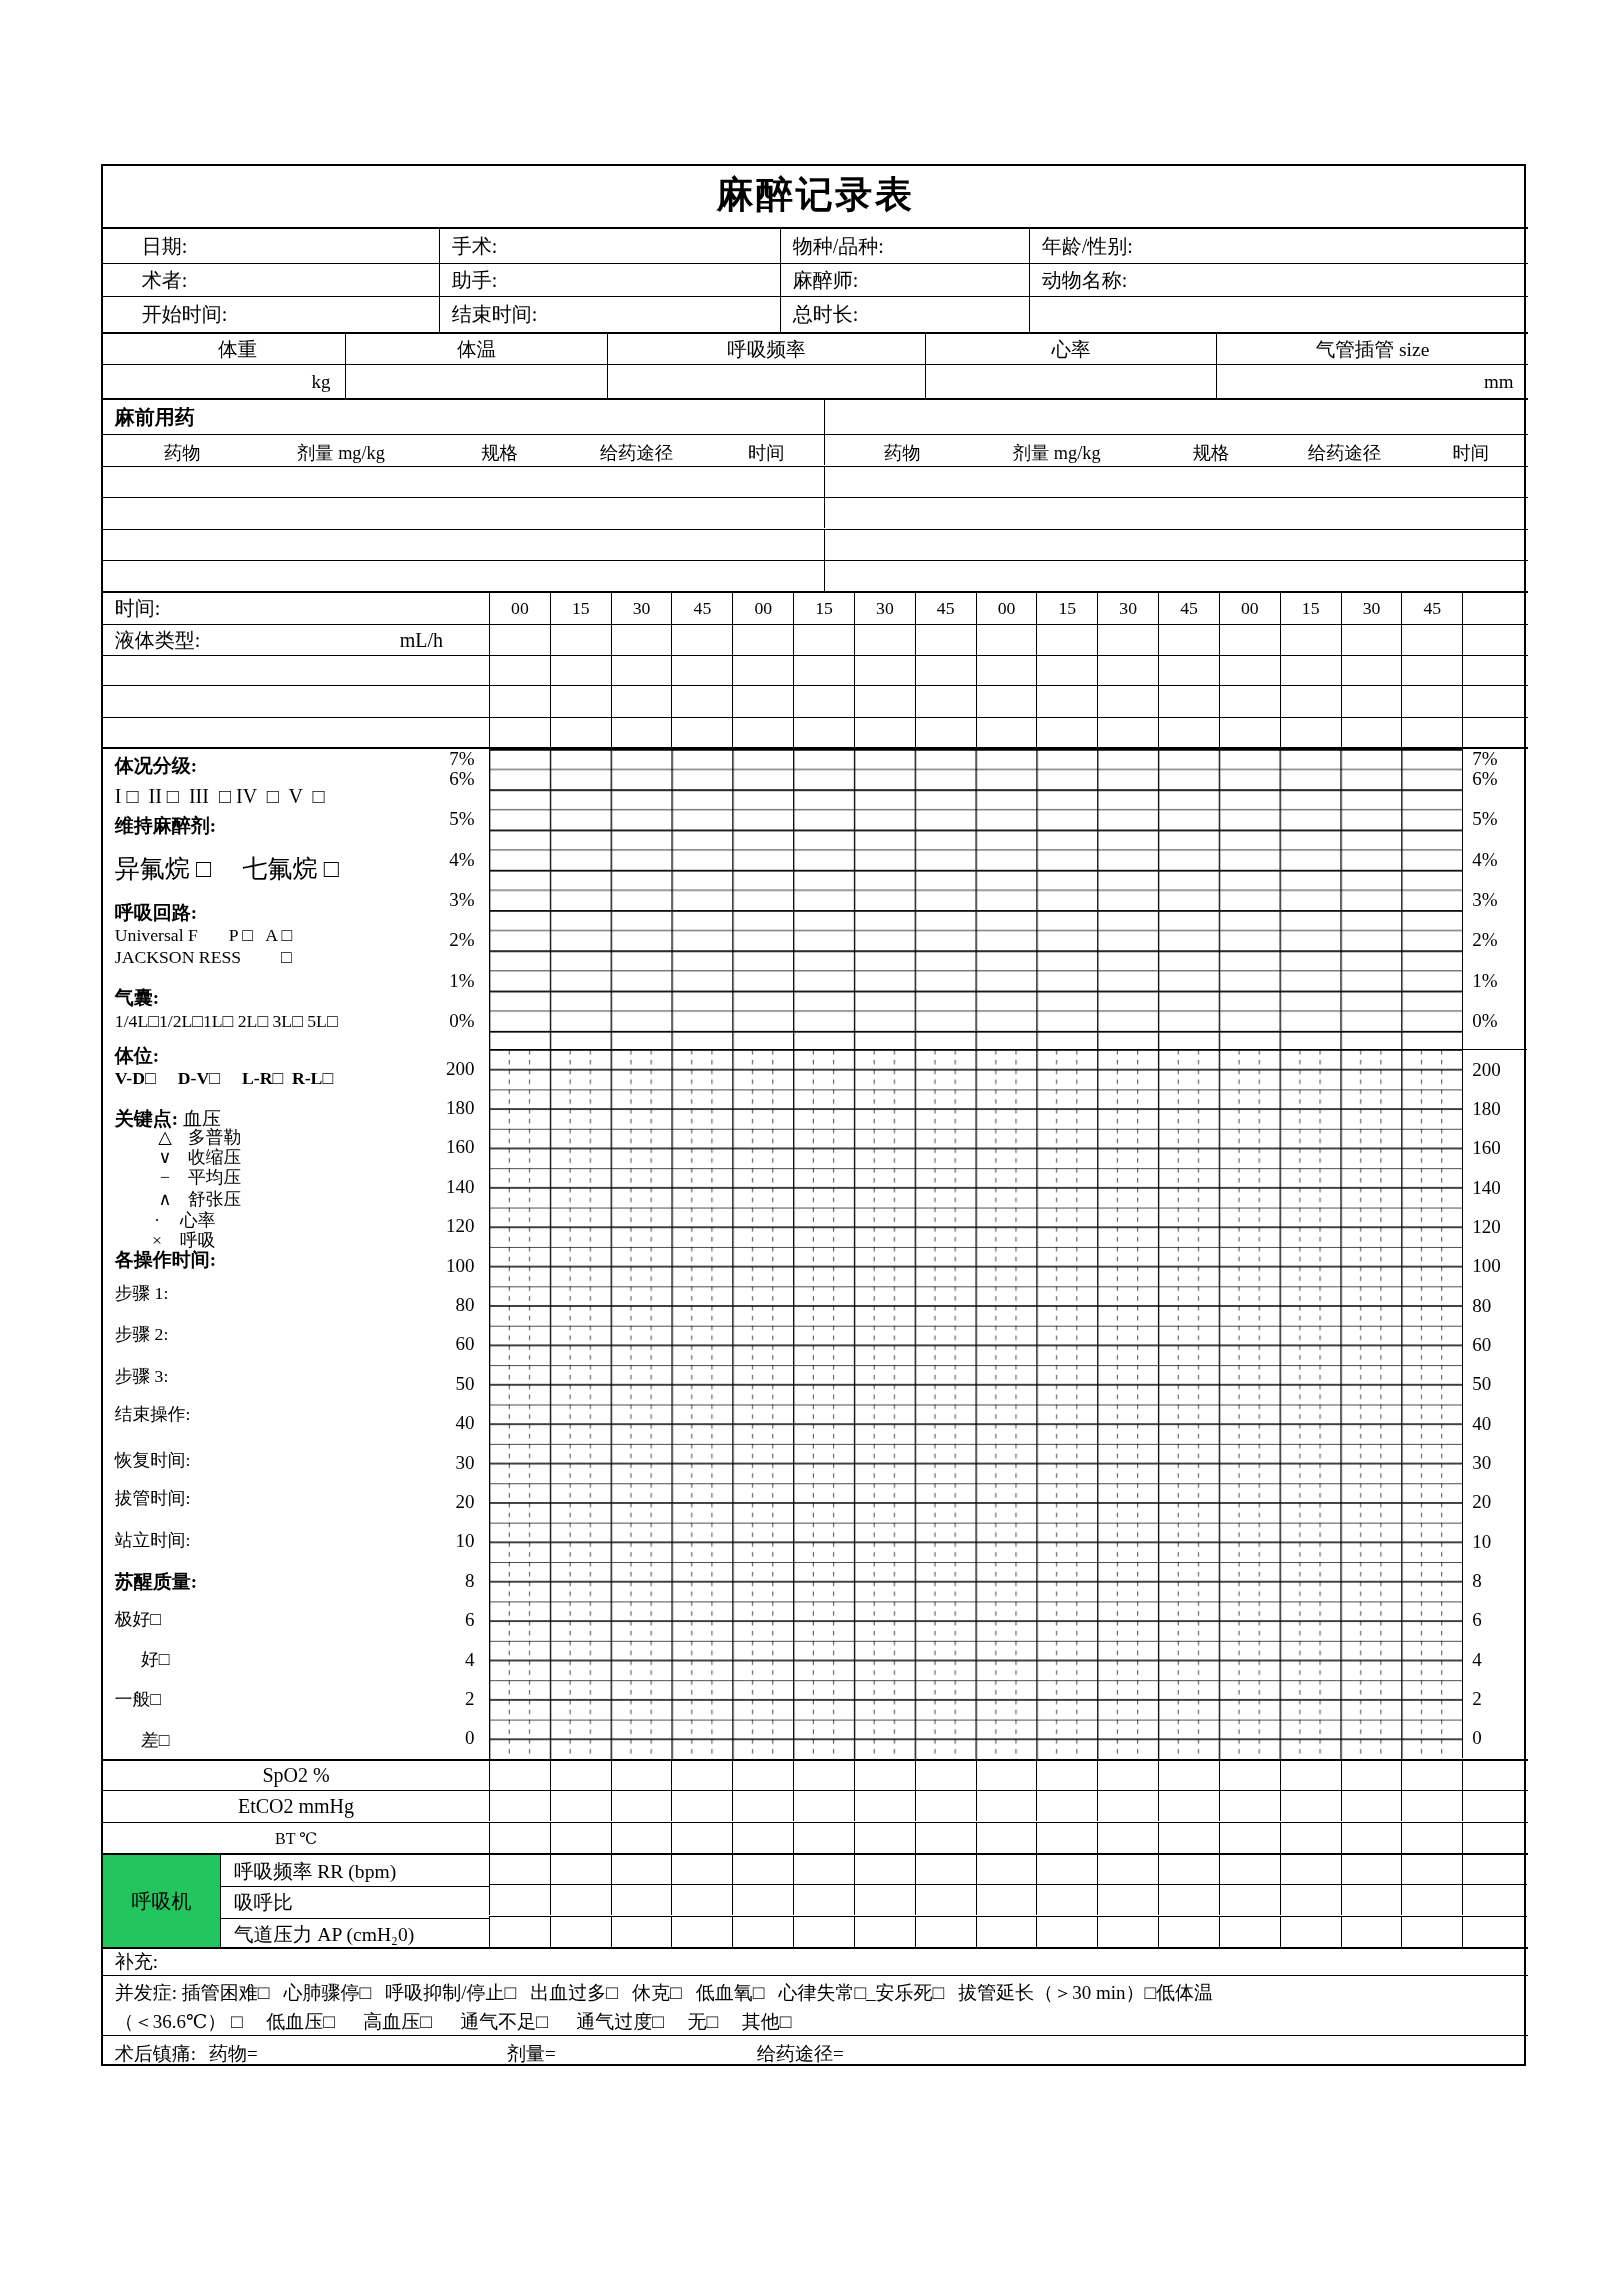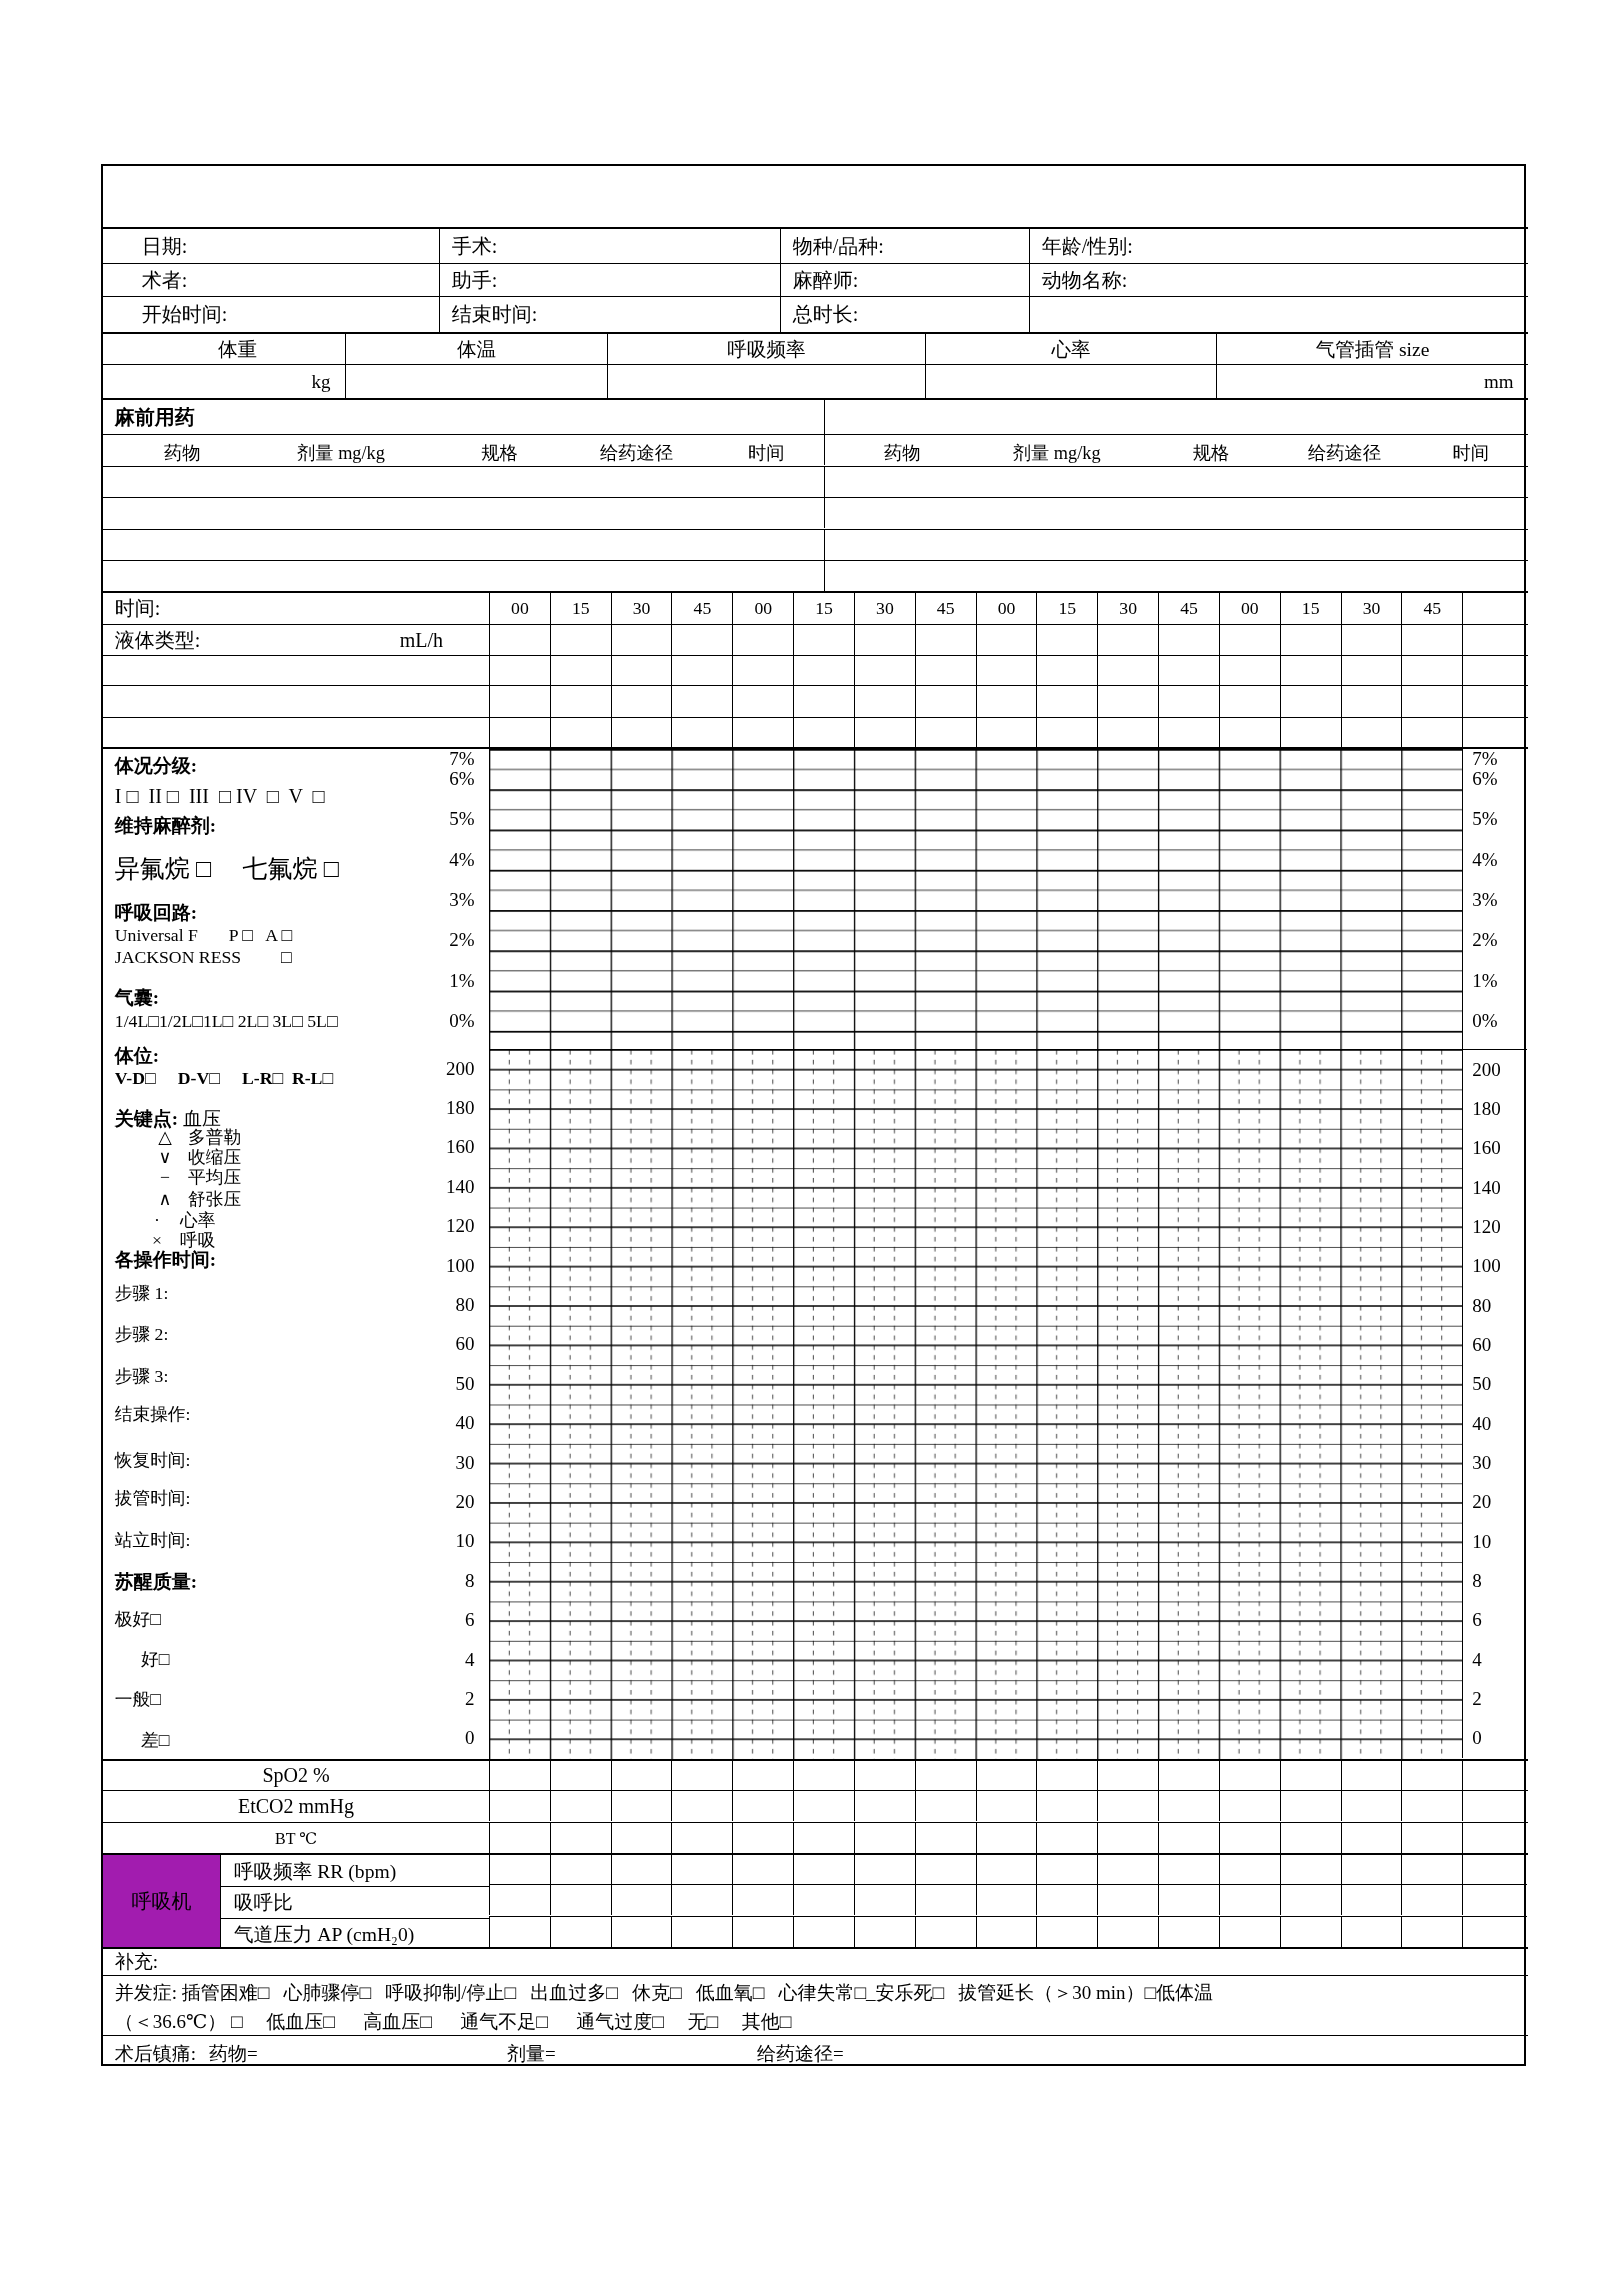--- a/index.html
+++ b/index.html
@@ -35,34 +35,35 @@
   .sl{position:absolute;transform:translateY(-50%);font-size:19px;}
   .llabels .sl{right:6.5px;}
   .rlabels .sl{left:9.2px;}
   
   .sidebar{position:absolute;left:0;top:581px;width:382px;height:1012px;}
   .sb{position:absolute;left:11.8px;white-space:pre;font-size:17.7px;}
   .sb.b{font-weight:bold;font-size:19px;}
   .sb.big{font-size:25px;}
   .sym{display:inline-block;width:46px;text-align:center;}
   
-  .ventbox{position:absolute;left:0;top:1687px;width:118px;height:94px;background:#a21caf;
+  .ventbox{position:absolute;left:0;top:1687px;width:118px;height:94px;background:#22c55e;
            box-sizing:border-box;border-top:2px solid #000;border-right:1.3px solid #000;
            display:flex;align-items:center;justify-content:center;font-size:20px;}
   .vlabelcell{position:absolute;left:118px;top:2px;width:268px;height:100%;
               display:flex;align-items:center;padding-left:13px;box-sizing:border-box;font-size:19.6px;}
   .fulltext{position:absolute;left:0;top:0;width:100%;height:100%;}
   .ft{position:absolute;font-size:19px;white-space:pre;}
 </style>
 </head>
 <body>
 
 <div class="page">
   <div class="form">
 
+    <div class="row title" style="top:0;height:61px;">麻醉记录表</div>
 
     <div class="row bt3" style="top:61px;height:36px;">
       <div class="flex">
         <div class="cell lab" style="width:309px;">日期:</div>
         <div class="cell bl lab" style="width:341px;">手术:</div>
         <div class="cell bl lab" style="width:249px;">物种/品种:</div>
         <div class="cell bl lab" style="flex:1;">年龄/性别:</div>
       </div>
     </div>
 

